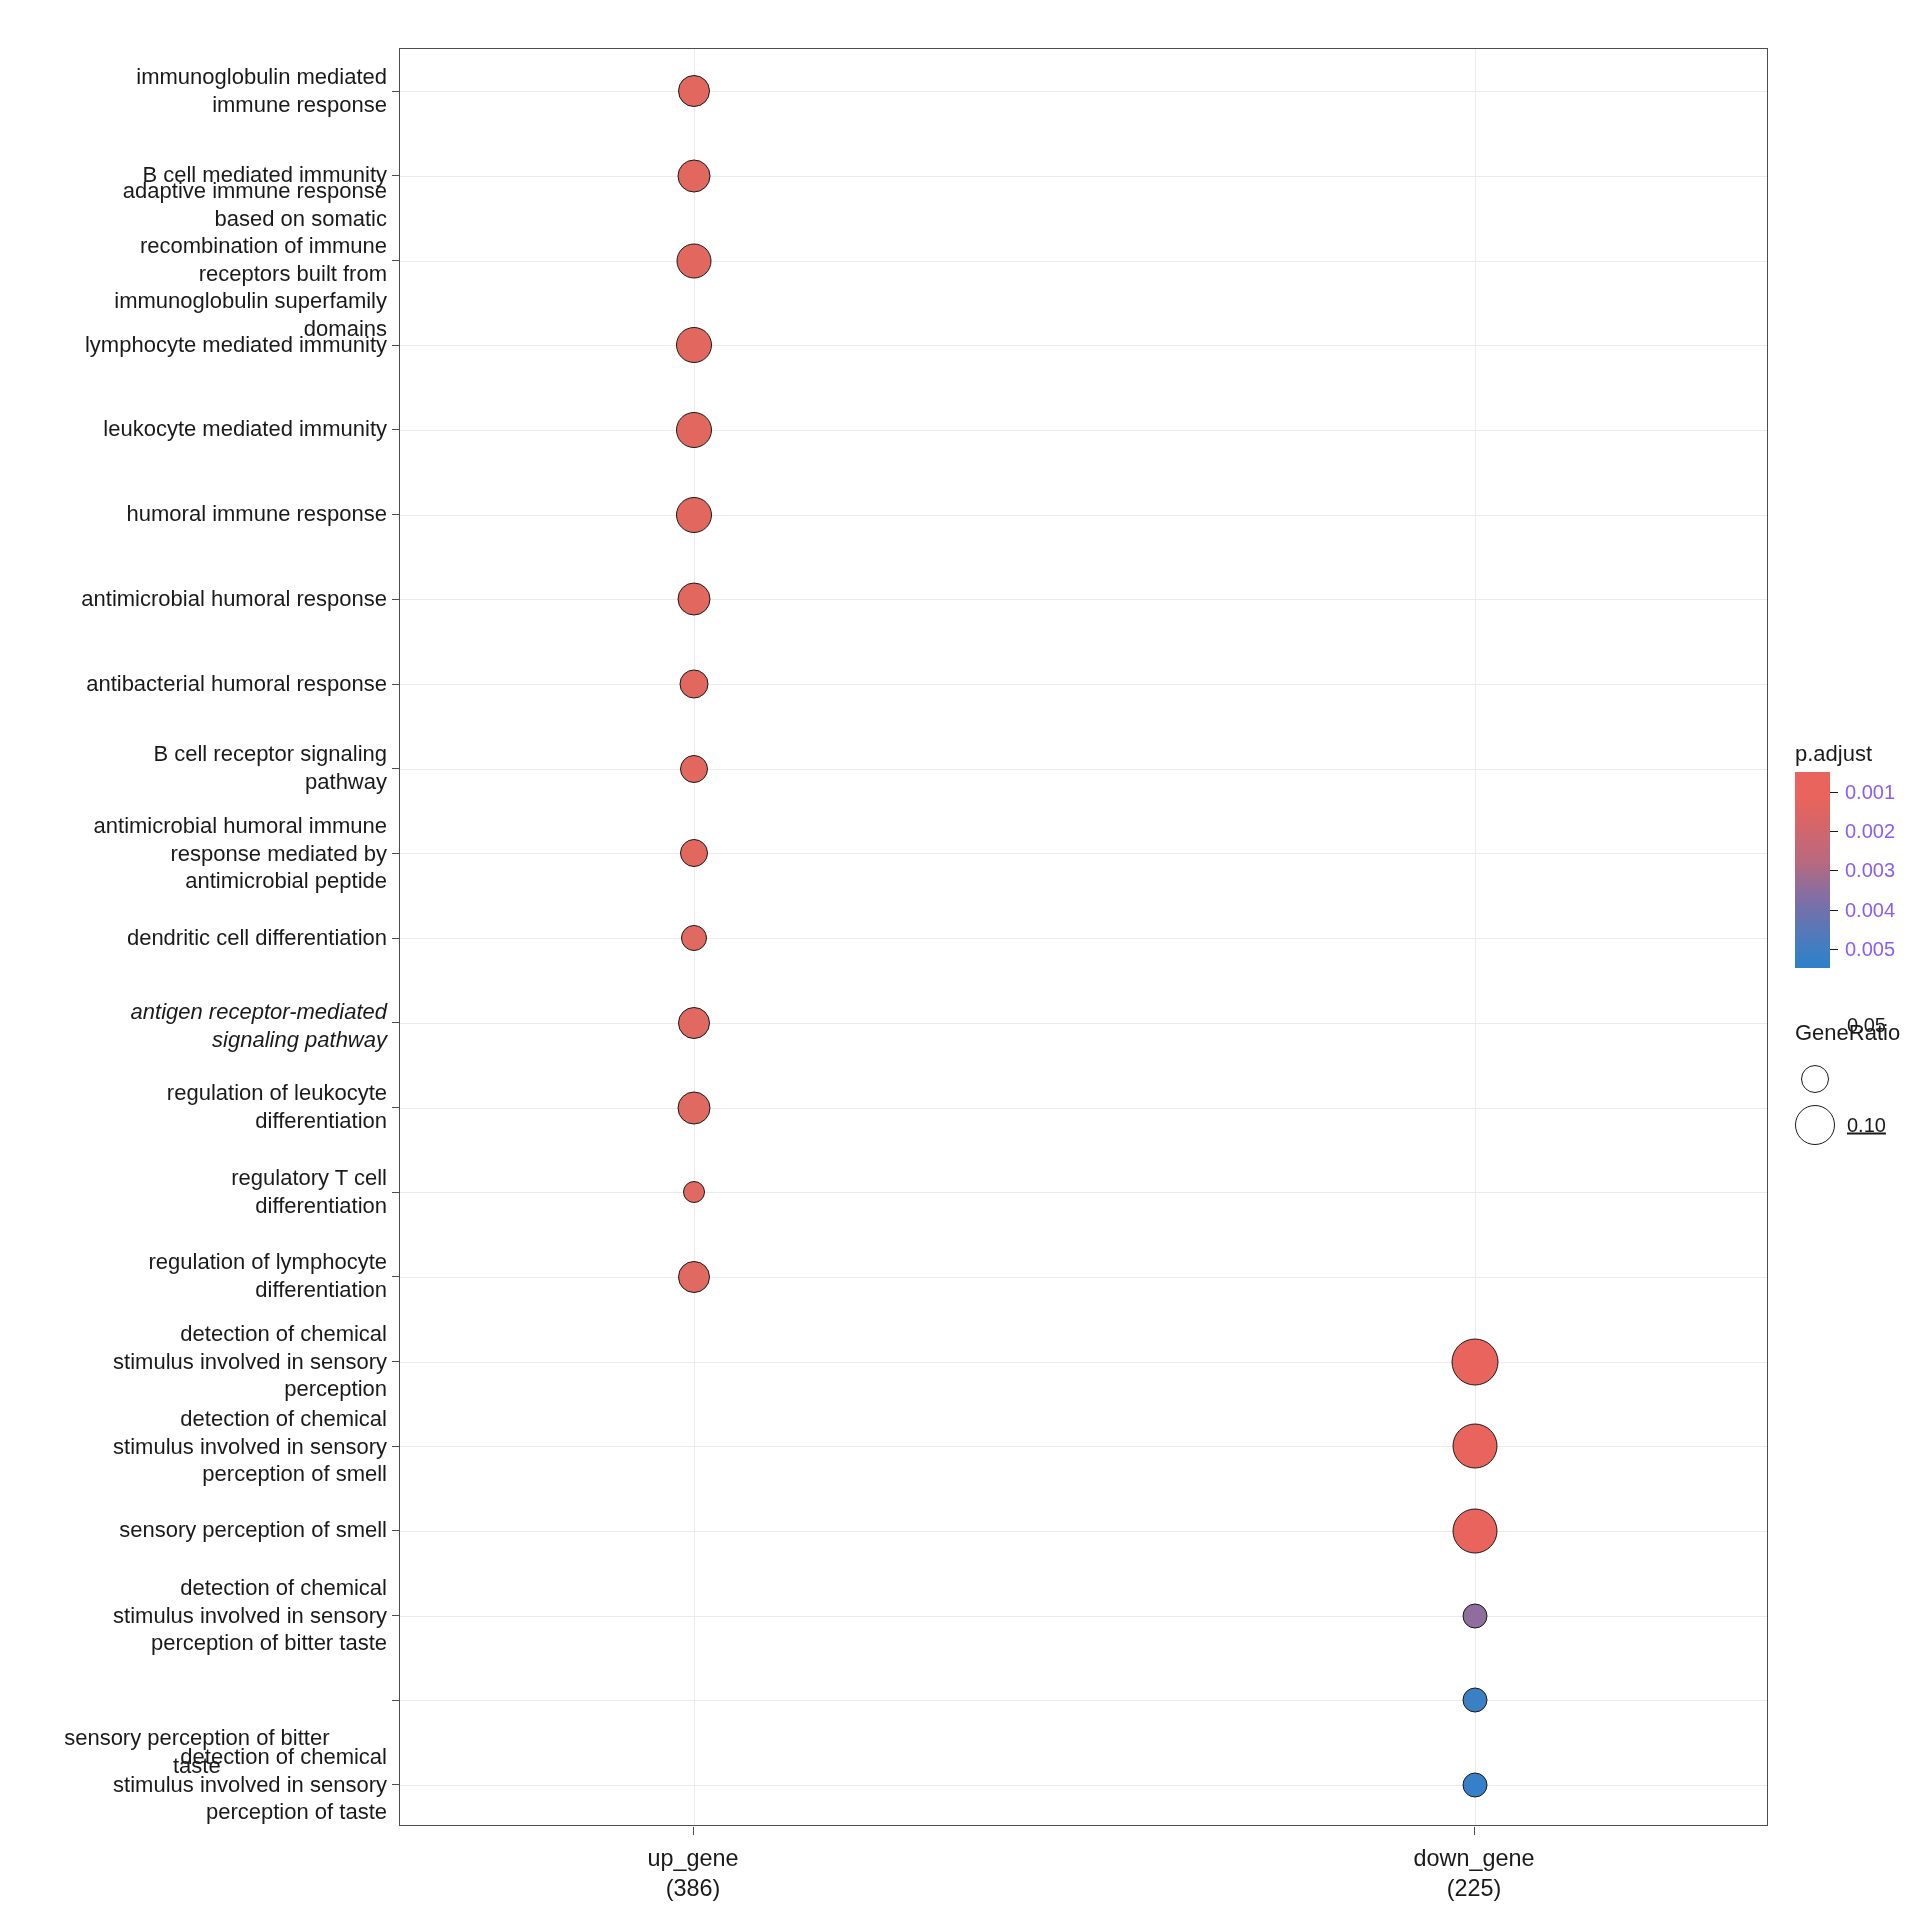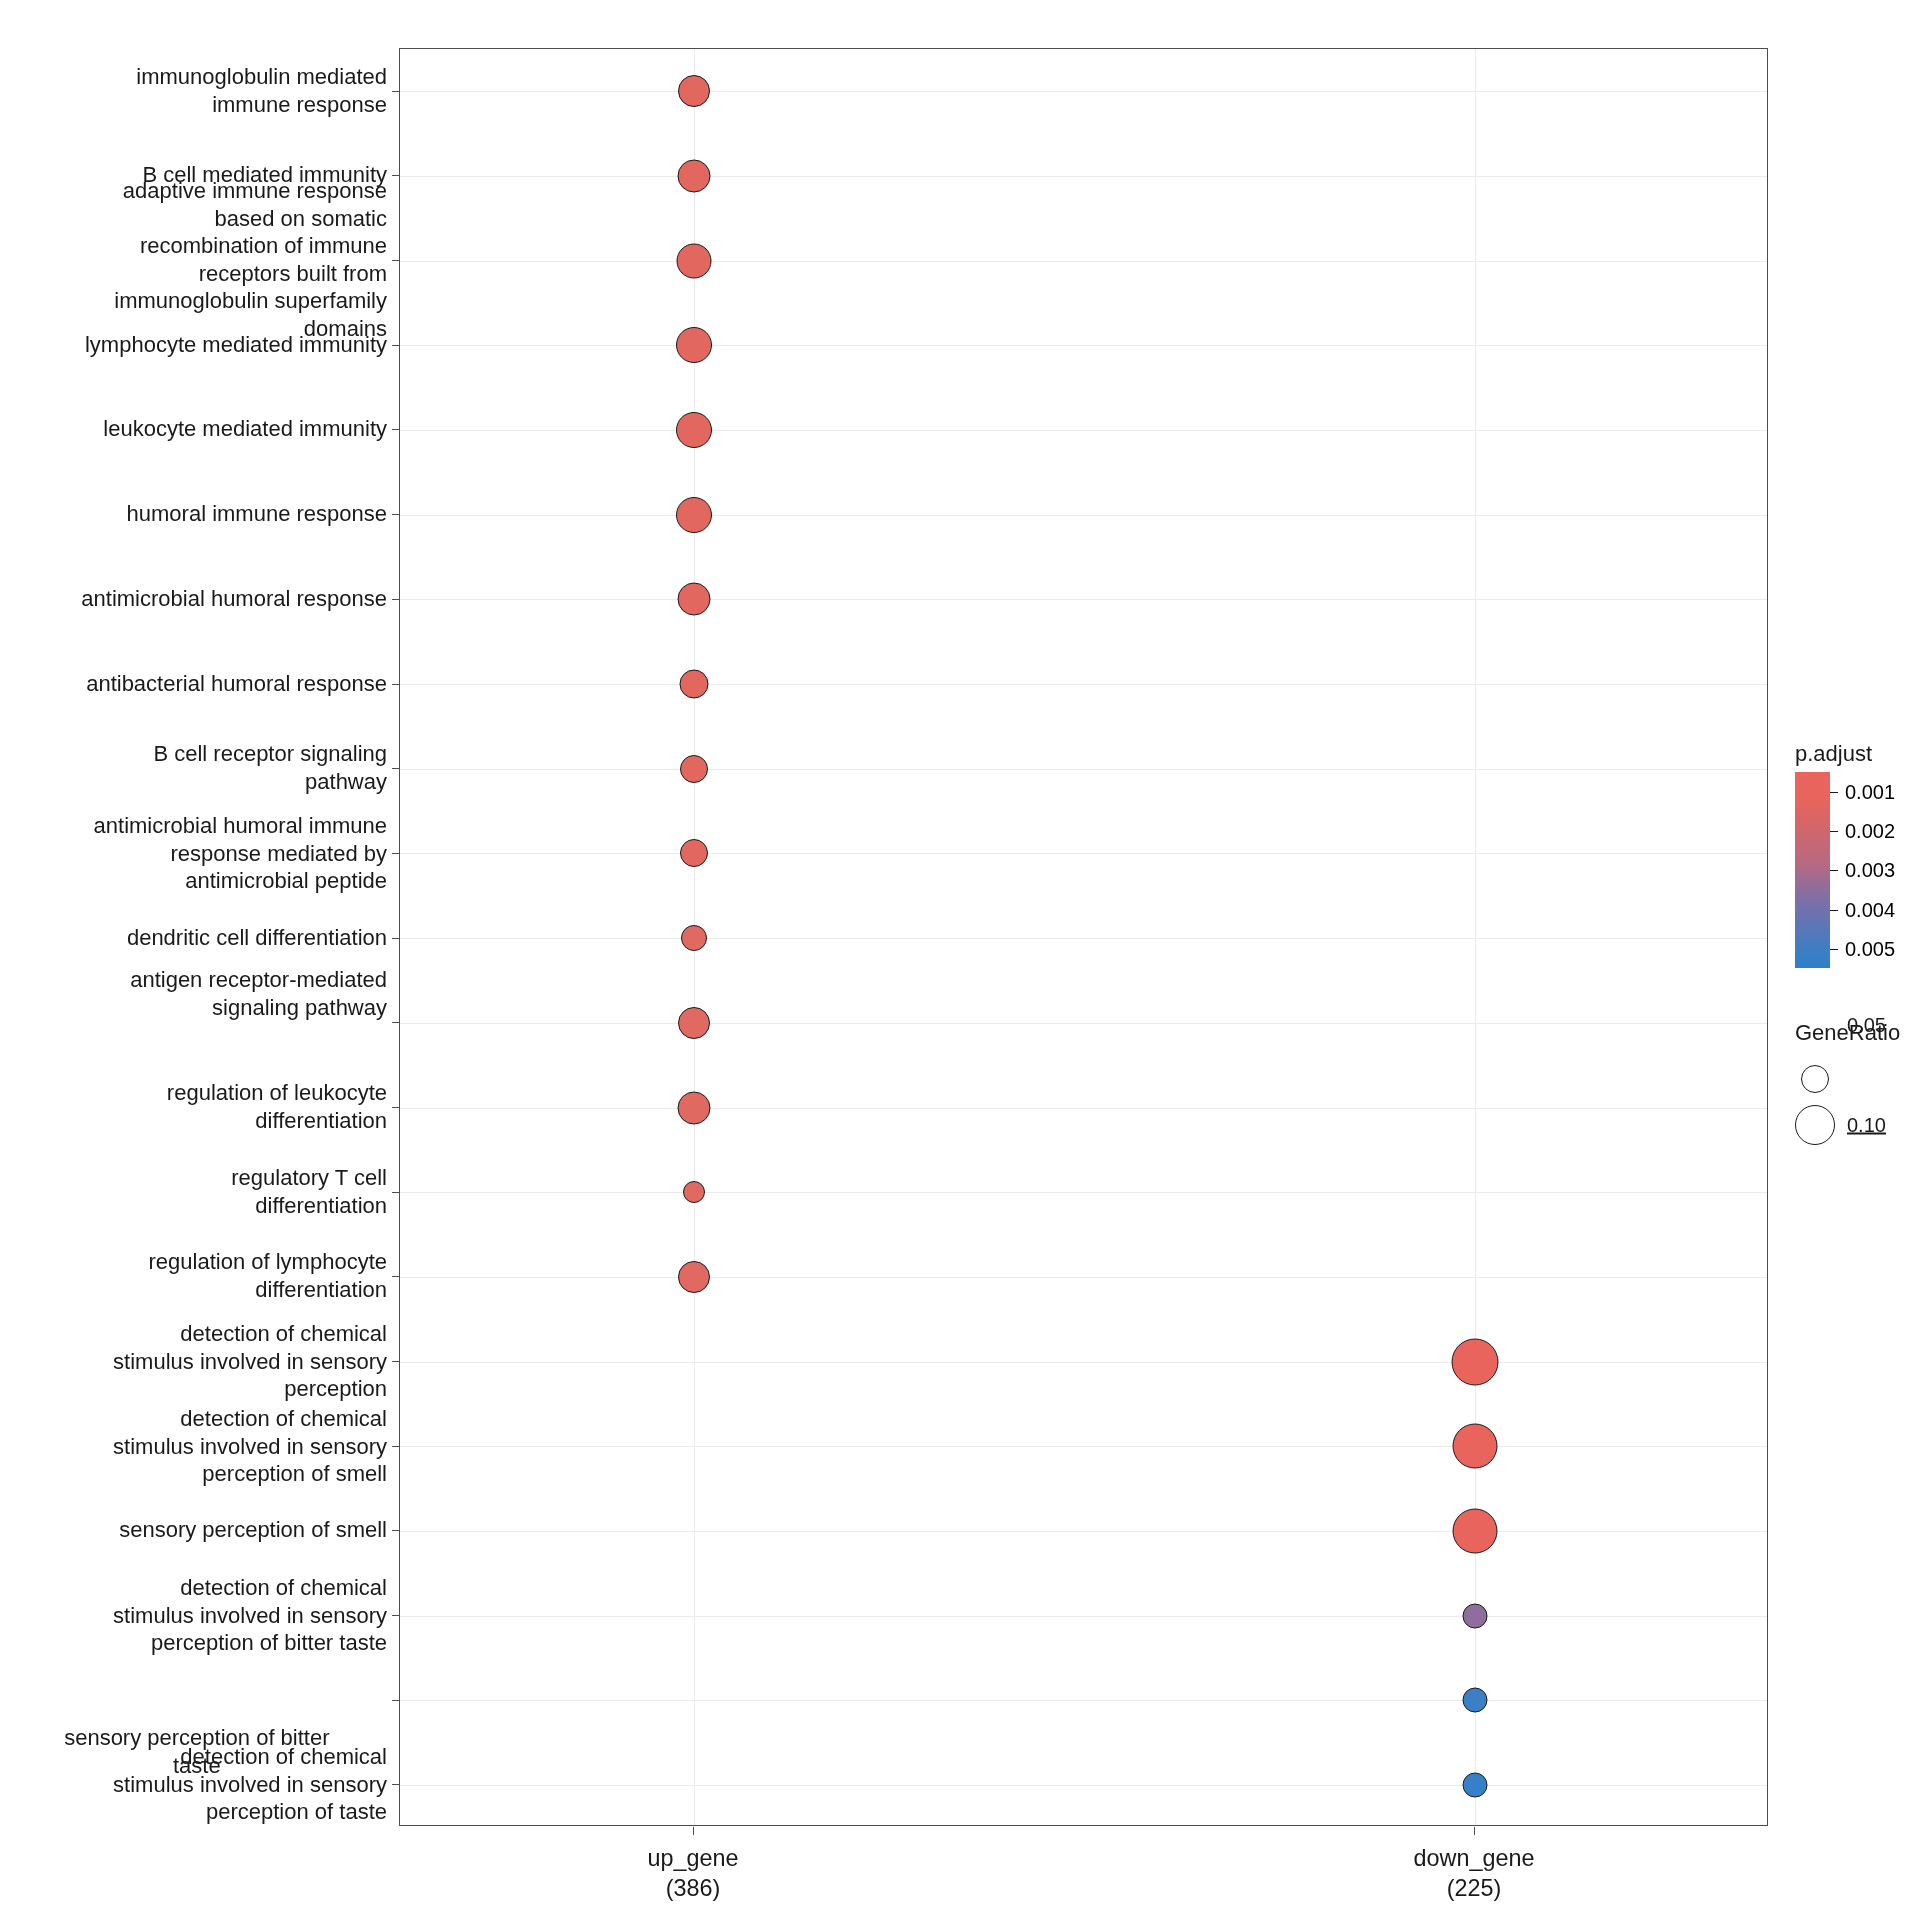--- a/index.html
+++ b/index.html
@@ -120,21 +120,21 @@
   }
   .cb-tick {
     position: absolute;
     width: 8.3px;
     height: 0.8px;
     background: #1a1a1a;
   }
   .cb-label {
     position: absolute;
     font-size: 20px;
-    color: #000000;
+    color: #8b5cf6;
     transform: translateY(-50%);
   }
 
   #legend-ratio-title {
     position: absolute;
     left: 1795px;
     top: 1020px;
     font-size: 22px;
     color: #1a1a1a;
   }
@@ -230,21 +230,21 @@
       <div class="ytick" style="left: 392px; top: 684px;"></div>
       <div class="ylabel" style="top: 768px; left: 6.7px;">B cell receptor signaling
 pathway</div>
       <div class="ytick" style="left: 392px; top: 768px;"></div>
       <div class="ylabel" style="top: 853px; left: 6.7px;">antimicrobial humoral immune
 response mediated by
 antimicrobial peptide</div>
       <div class="ytick" style="left: 392px; top: 853px;"></div>
       <div class="ylabel" style="top: 938px; left: 6.7px;">dendritic cell differentiation</div>
       <div class="ytick" style="left: 392px; top: 938px;"></div>
-      <div class="ylabel" style="top: 994px; left: 6.7px;">antigen receptor-mediated
+      <div class="ylabel" style="top: 1026px; left: 6.7px; font-style: italic;">antigen receptor-mediated
 signaling pathway</div>
       <div class="ytick" style="left: 392px; top: 1022px;"></div>
       <div class="ylabel" style="top: 1107px; left: 6.7px;">regulation of leukocyte
 differentiation</div>
       <div class="ytick" style="left: 392px; top: 1107px;"></div>
       <div class="ylabel" style="top: 1192px; left: 6.7px;">regulatory T cell
 differentiation</div>
       <div class="ytick" style="left: 392px; top: 1192px;"></div>
       <div class="ylabel" style="top: 1276px; left: 6.7px;">regulation of lymphocyte
 differentiation</div>

